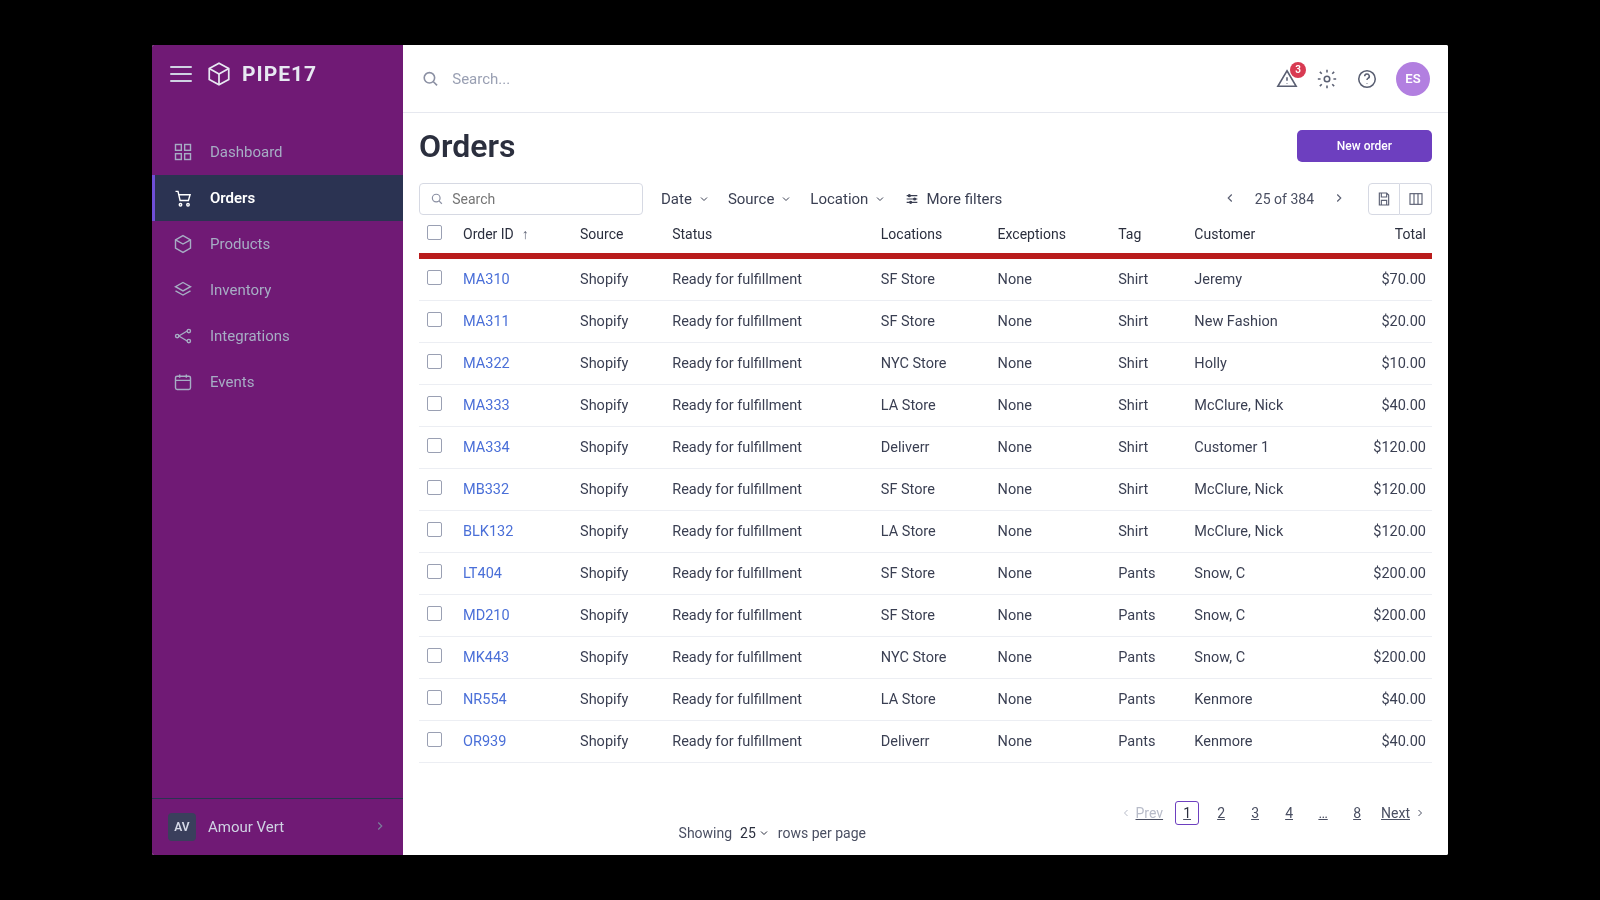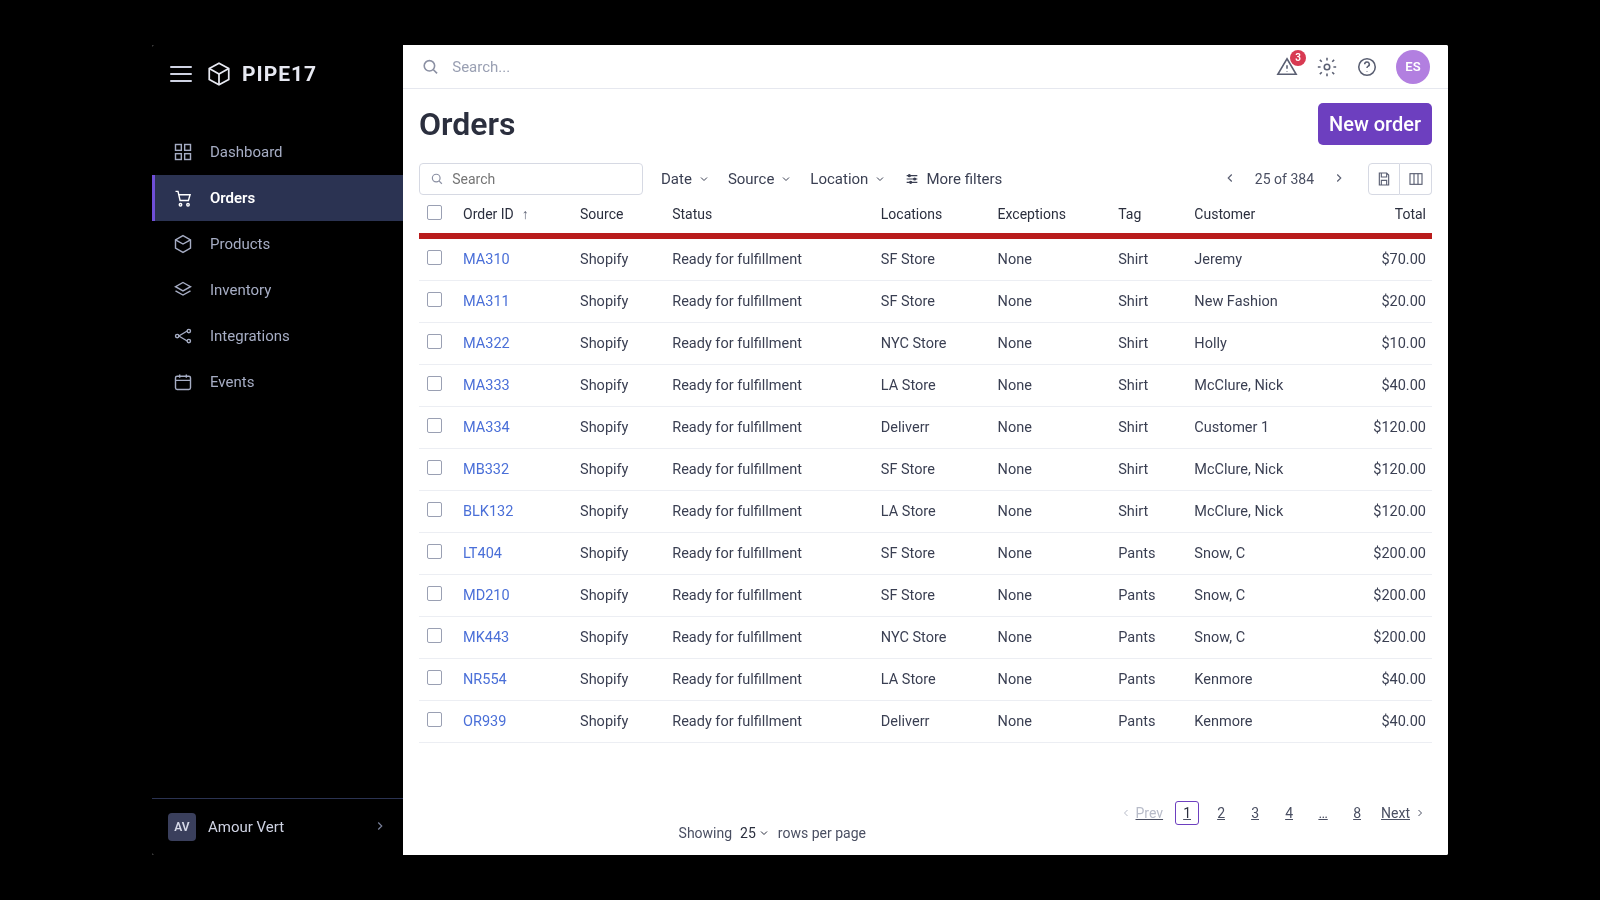--- a/index.html
+++ b/index.html
@@ -1,48 +1,48 @@
 <!DOCTYPE html>
 <html><head>
 <meta charset="utf-8">
 <style>
 * { margin: 0; padding: 0; box-sizing: border-box; font-family: -apple-system, BlinkMacSystemFont, "Segoe UI", Roboto, sans-serif; }
 body { background: #000; width: 1600px; height: 900px; position: relative; }
 .app { position: absolute; top: 45px; left: 152px; width: 1296px; height: 810px; background: #fff; display: flex; border-radius: 2px; overflow: hidden; }
-.sidebar { width: 251px; background: #000000; color: #fff; display: flex; flex-direction: column; }
+.sidebar { width: 251px; background: #701a75; color: #fff; display: flex; flex-direction: column; }
 .sidebar-top { display: flex; align-items: center; padding: 16px 18px; gap: 14px; }
 .hamburger { width: 22px; cursor: pointer; }
 .hamburger div { height: 2px; background: #cfd3e3; margin: 5px 0; border-radius: 1px; }
 .logo { display: flex; align-items: center; gap: 10px; }
 .logo-cube svg { display: block; }
 .logo-text { font-size: 21px; font-weight: 700; letter-spacing: 1px; color: #e7e9f2; }
 .nav { margin-top: 26px; flex: 1; }
 .nav-item { display: flex; align-items: center; gap: 16px; padding: 12px 18px 12px 20px; color: #a6adc4; cursor: pointer; font-size: 15px; }
 .nav-item.active { background: #2b3352; color: #fff; border-left: 3px solid #6f4fd8; padding-left: 17px; font-weight: 600; }
 .nav-icon { width: 22px; height: 22px; display: flex; align-items: center; justify-content: center; }
 .nav-icon svg { stroke: currentColor; }
 .sidebar-footer { padding: 14px 16px; display: flex; align-items: center; gap: 12px; border-top: 1px solid #2b3352; cursor: pointer; }
 .avatar-sq { width: 28px; height: 28px; background: #3a3f5c; color: #d6d9e8; font-size: 12px; font-weight: 600; display: flex; align-items: center; justify-content: center; border-radius: 4px; }
 .sidebar-footer .name { flex: 1; color: #cfd3e3; font-size: 15px; }
 .chev { color: #7a819b; }
 
 .main { flex: 1; background: #fff; display: flex; flex-direction: column; }
-.topbar { height: 44px; display: flex; align-items: center; padding: 0 18px; border-bottom: 1px solid #e6e8ef; gap: 14px; }
+.topbar { height: 68px; display: flex; align-items: center; padding: 0 18px; border-bottom: 1px solid #e6e8ef; gap: 14px; }
 .search-global { display: flex; align-items: center; flex: 1; color: #8b90a3; gap: 12px; }
 .search-global input { border: none; outline: none; font-size: 15px; color: #333; width: 100%; }
 .search-global input::placeholder { color: #9aa0b3; }
 .top-icons { display: flex; align-items: center; gap: 18px; }
 .top-icon { width: 22px; height: 22px; color: #5a5f72; position: relative; cursor: pointer; }
 .badge { position: absolute; top: -6px; right: -8px; background: #d83a52; color: #fff; border-radius: 50%; width: 16px; height: 16px; font-size: 10px; display: flex; align-items: center; justify-content: center; font-weight: 600; }
 .avatar-circ { width: 34px; height: 34px; border-radius: 50%; background: #b27fe0; color: #fff; display: flex; align-items: center; justify-content: center; font-size: 13px; font-weight: 600; cursor: pointer; }
 
 .content { padding: 14px 16px 0 16px; flex: 1; display: flex; flex-direction: column; }
 .page-header { display: flex; align-items: center; justify-content: space-between; margin-bottom: 18px; }
 .page-title { font-size: 32px; font-weight: 600; color: #2b2f3e; }
-.btn-primary { background: #6d3fbf; color: #fff; border: none; padding: 9px 11px; border-radius: 5px; font-size: 20px; font-weight: 500; cursor: pointer; }
+.btn-primary { background: #6d3fbf; color: #fff; border: none; padding: 9px 40px; border-radius: 5px; font-size: 12px; font-weight: 500; cursor: pointer; }
 
 .toolbar { display: flex; align-items: center; gap: 18px; }
 .search-box { display: flex; align-items: center; border: 1px solid #d6d9e3; border-radius: 4px; padding: 7px 10px; width: 224px; gap: 8px; color: #8b90a3; }
 .search-box input { border: none; outline: none; font-size: 14px; width: 100%; }
 .filter { display: flex; align-items: center; gap: 6px; color: #3a3f52; font-size: 15px; cursor: pointer; }
 .spacer { flex: 1; }
 .pager-mini { display: flex; align-items: center; gap: 14px; color: #4a4f62; font-size: 14px; }
 .pager-mini .arrow { cursor: pointer; color: #5a5f72; padding: 4px; }
 .tool-sq { width: 32px; height: 32px; border: 1px solid #d6d9e3; border-radius: 4px; display: flex; align-items: center; justify-content: center; color: #5a5f72; cursor: pointer; }
 .tool-group { display: flex; gap: 0; }

